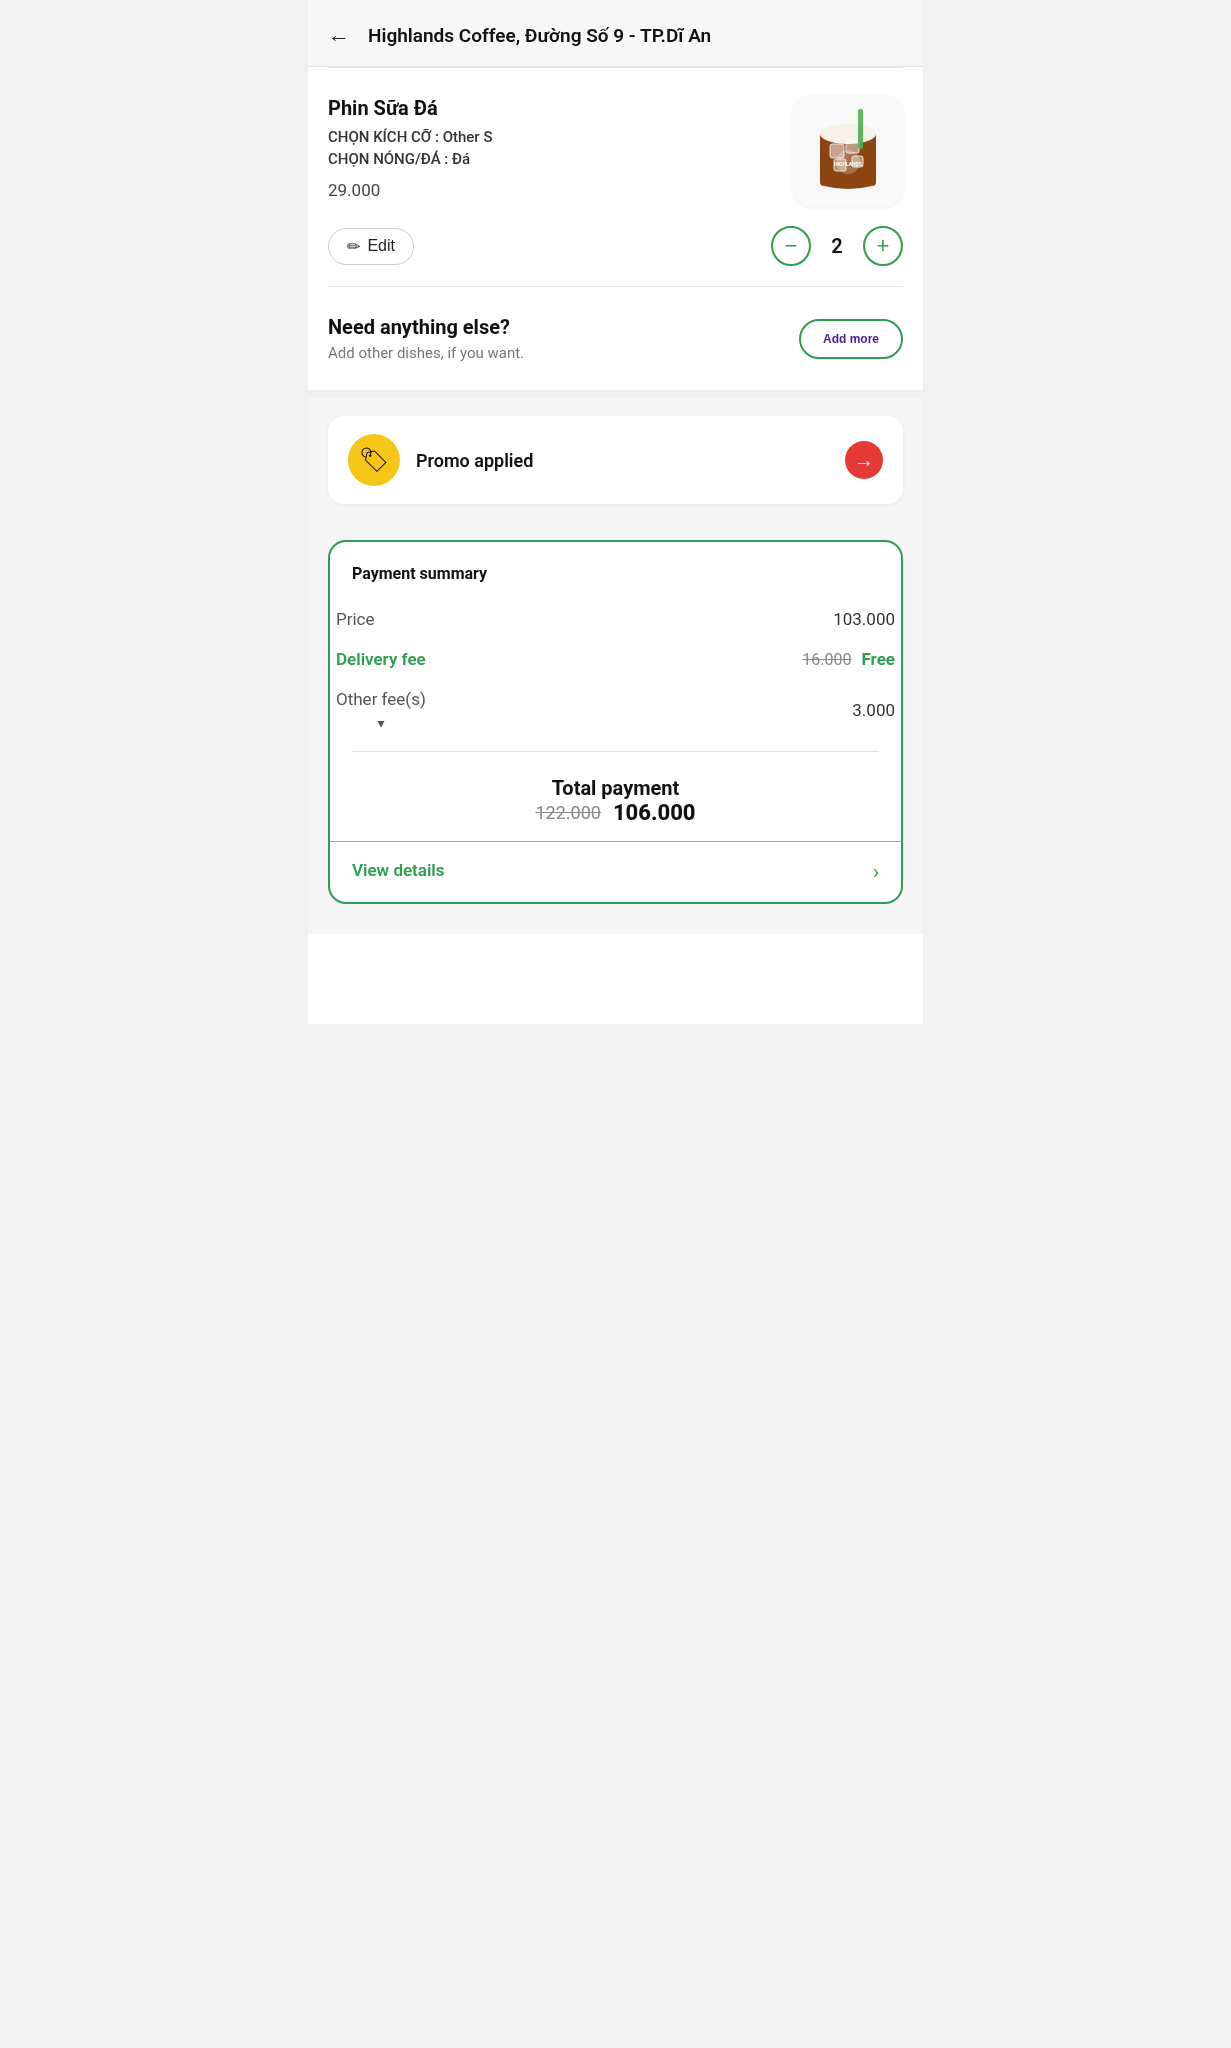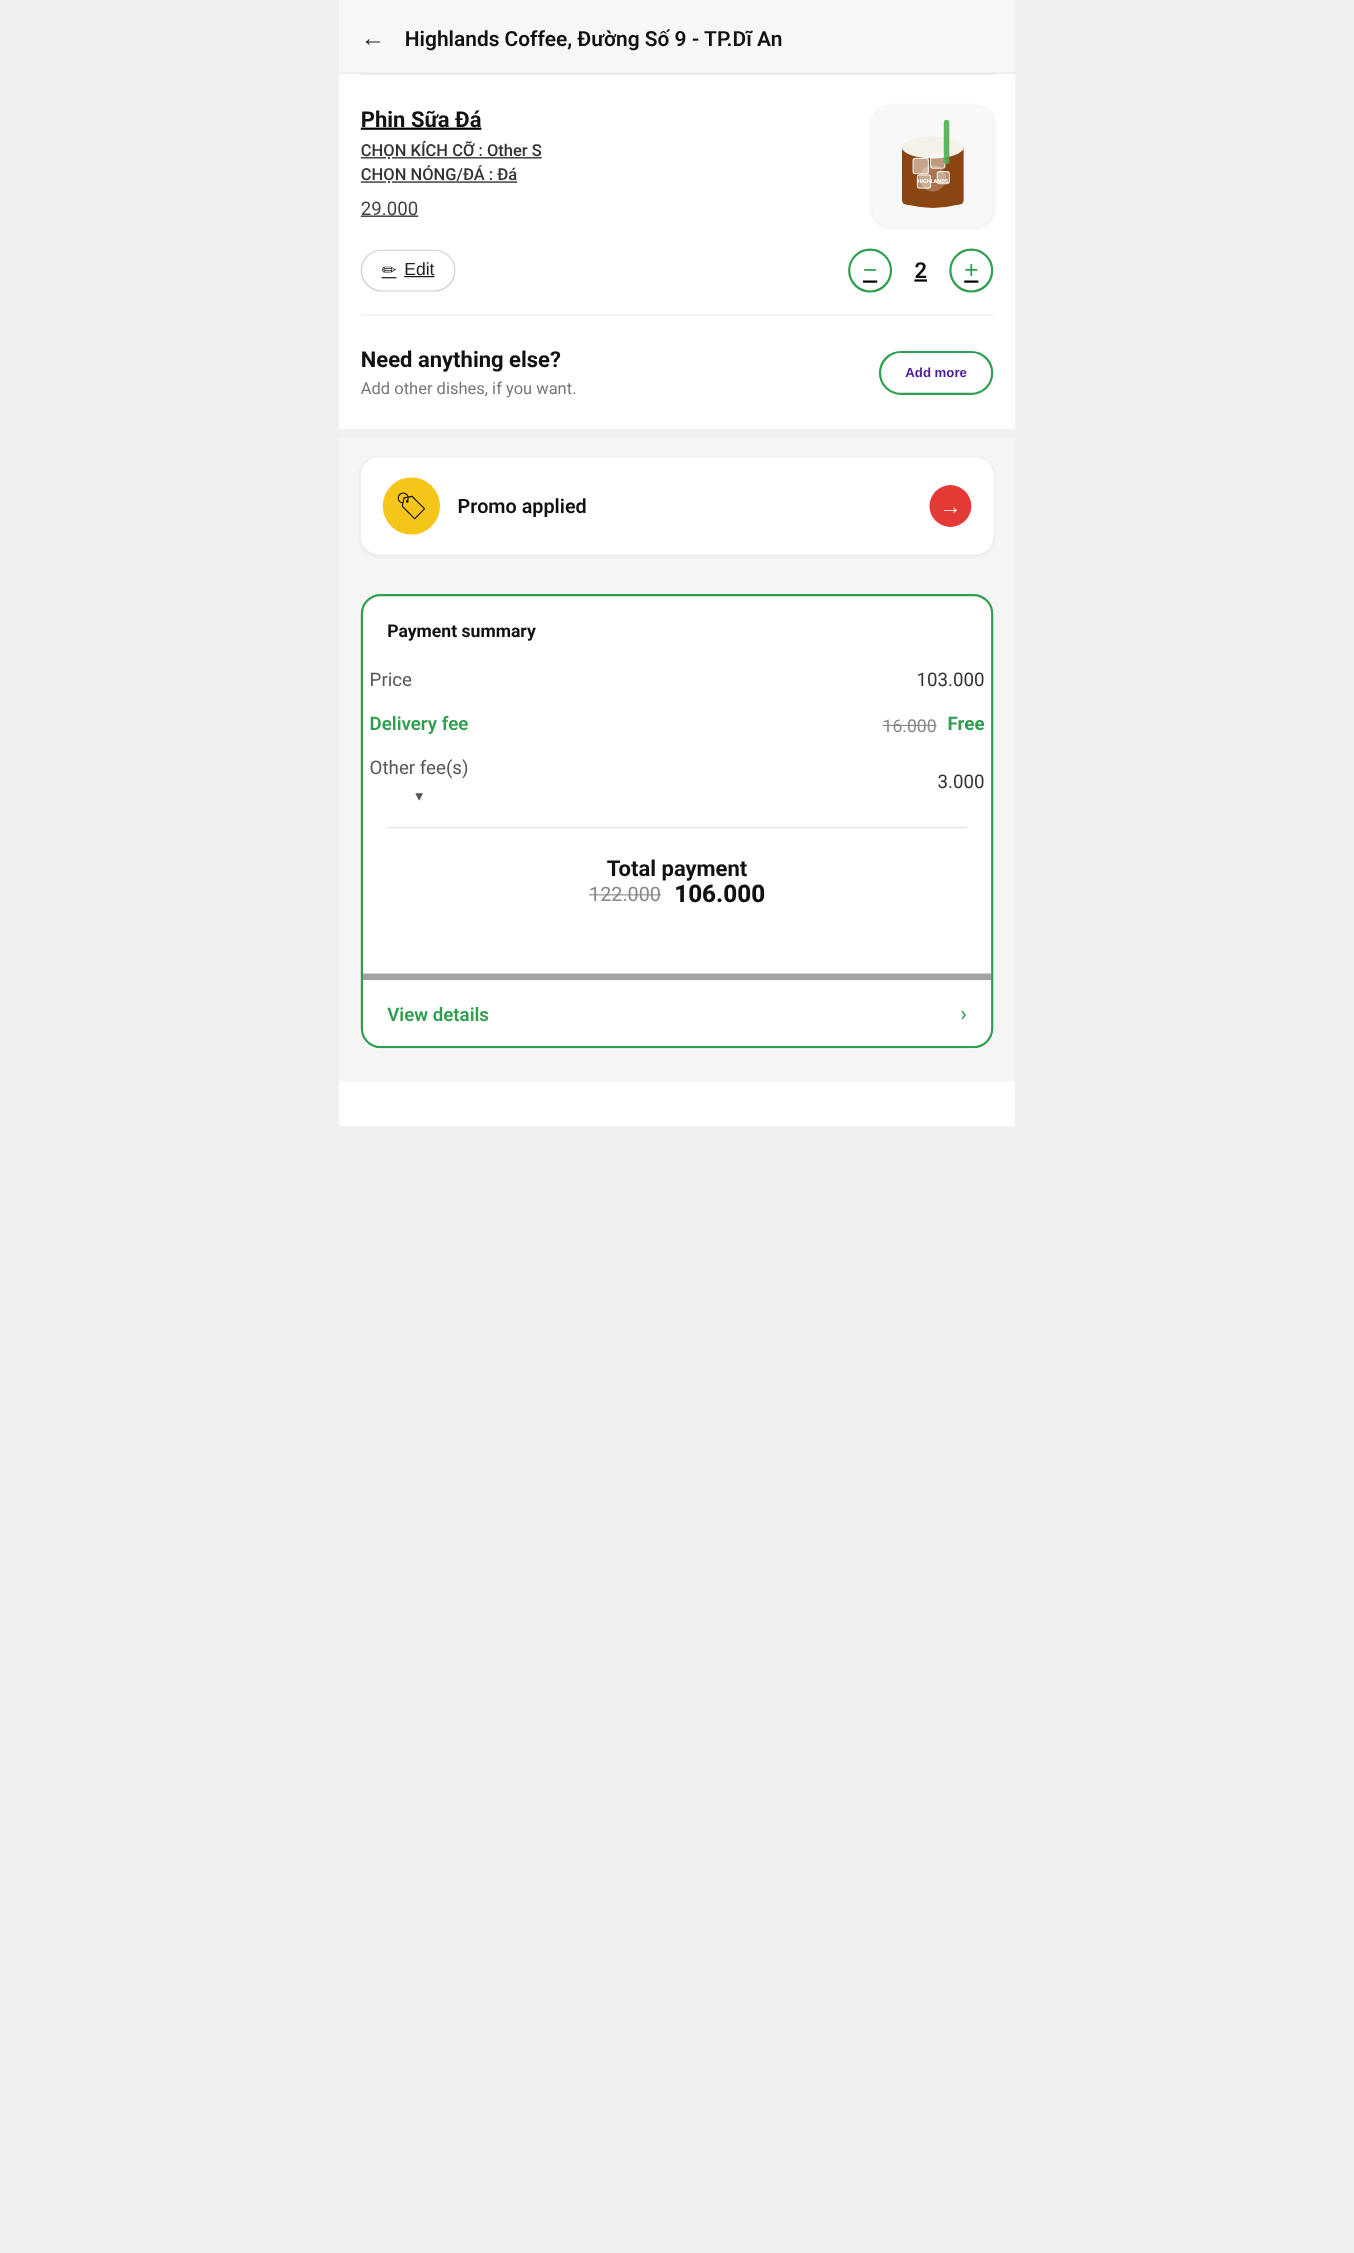--- a/index.html
+++ b/index.html
@@ -46,21 +46,20 @@
     }
     .section-divider {
       height: 8px;
       background: #f0f0f0;
     }
 
     
     .product-section {
       padding: 28px 20px 20px 20px;
       background: #fff;
-      text-decoration: underline;
     }
     .product-row {
       display: flex;
       justify-content: space-between;
       align-items: flex-start;
     }
     .product-info {
       flex: 1;
     }
     .product-name {
@@ -319,25 +318,24 @@
     .total-new {
       font-size: 22px;
       font-weight: 800;
       color: #111;
     }
 
     
     .view-details-row {
       display: flex;
       justify-content: space-between;
-      align-items: flex-end;
+      align-items: flex-start;
       padding: 18px 22px;
-      border-top: 6px solid #a3a3a3;
-      cursor: pointer;
-      margin-top: 43px;
+      border-top: 1px solid #a3a3a3;
+      cursor: pointer;
     }
     .view-details-text {
       font-size: 17px;
       font-weight: 600;
       color: #2e9e4f;
     }
     .view-details-arrow {
       color: #2e9e4f;
       font-size: 20px;
     }

